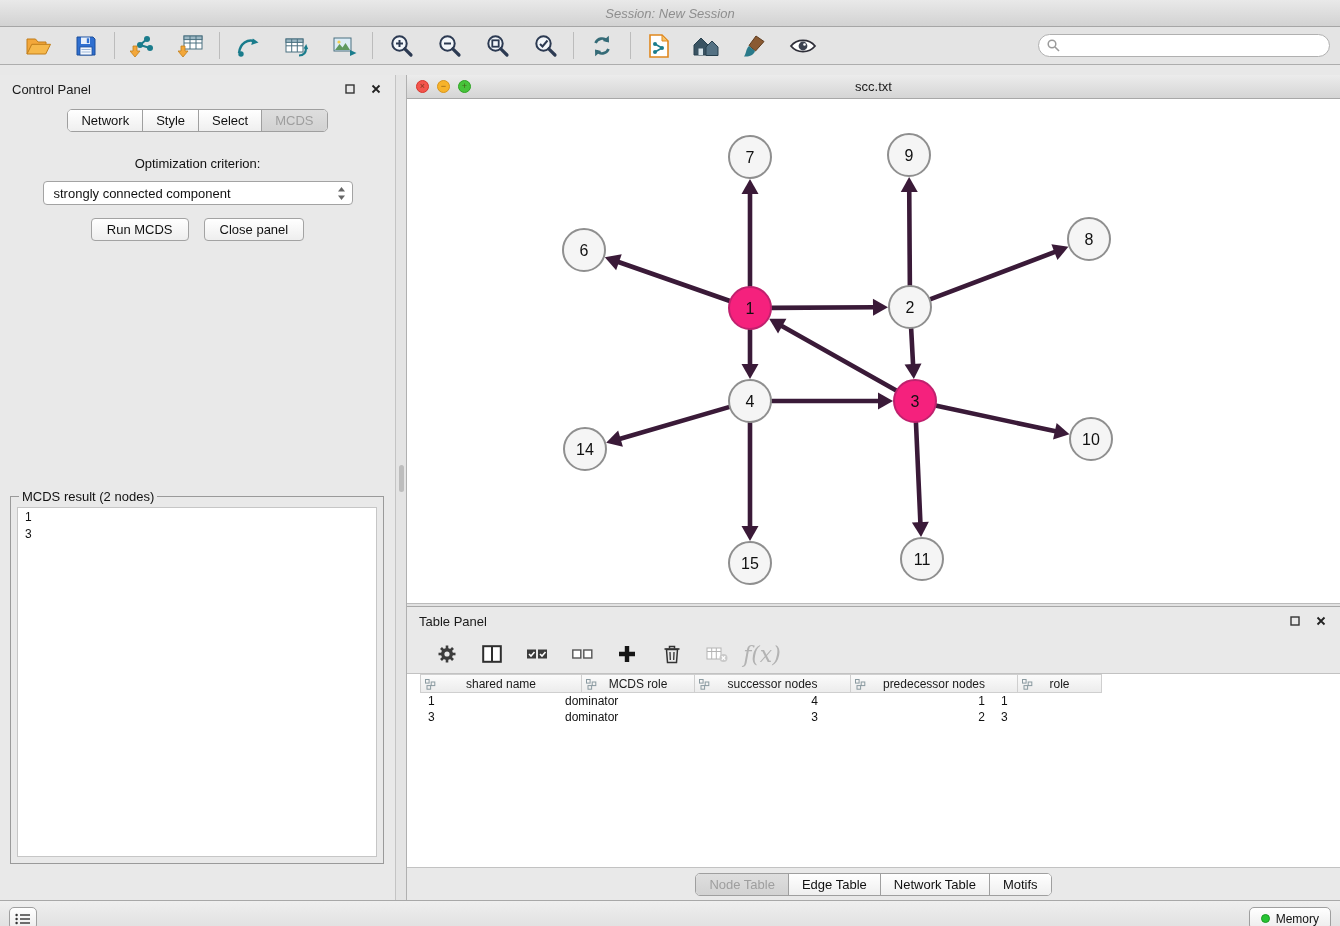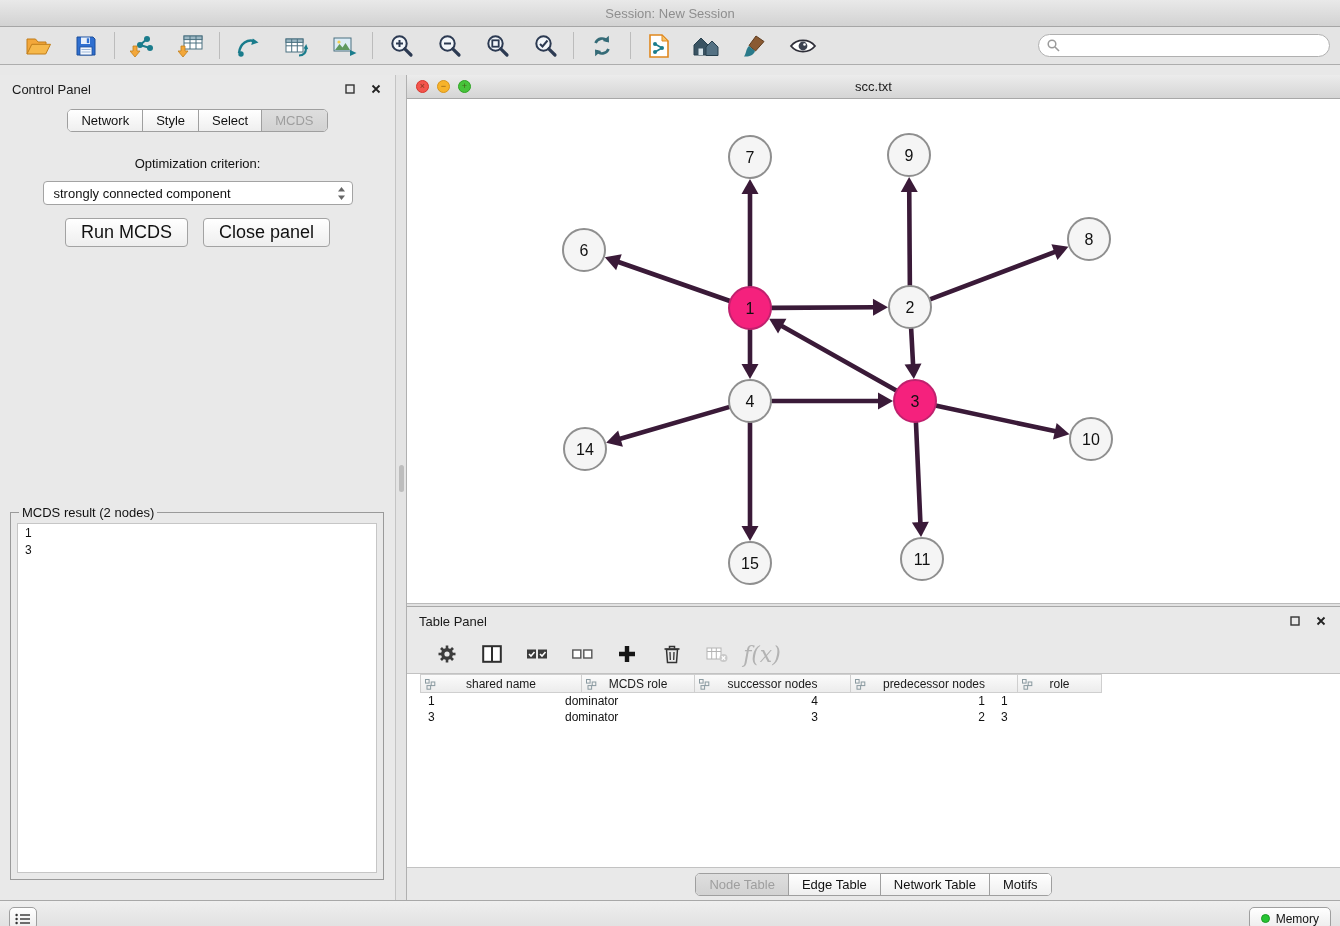--- a/index.html
+++ b/index.html
@@ -1,21 +1,21 @@
 <!DOCTYPE html>
 <html><head>
 <meta charset="utf-8">
 <style>
   *{margin:0;padding:0;box-sizing:border-box;}
   html,body{width:1340px;height:926px;overflow:hidden;}
   body{font-family:"Liberation Sans","DejaVu Sans",sans-serif;background:#e8e8e8;position:relative;font-size:13px;color:#111;}
 
   
   .titlebar{height:27px;background:linear-gradient(#e9e9e9,#d2d2d2);border-bottom:1px solid #a6a6a6;
-    display:flex;align-items:center;justify-content:center;color:#8e8e8e;font-size:13px;}
+    display:flex;align-items:center;justify-content:center;color:#8e8e8e;font-size:13px;font-style:italic;}
 
   
   .toolbar{height:38px;background:#e4e4e4;border-bottom:1px solid #adadad;display:flex;align-items:center;padding:0 10px;}
   .tb-group{display:flex;align-items:center;gap:18px;padding:0 13px;}
   .tb-sep{width:1px;height:27px;background:#bcbcbc;}
   .icon-btn{width:30px;height:30px;display:flex;align-items:center;justify-content:center;cursor:pointer;}
   .search-wrap{margin-left:auto;position:relative;width:292px;}
   .search-input{width:100%;height:23px;border:1px solid #b0b0b0;border-radius:12px;padding:0 10px 0 26px;font-size:12px;background:#fff;outline:none;}
   .search-icon{position:absolute;left:9px;top:5px;}
 
@@ -29,22 +29,22 @@
   .panel-icons .icon-btn{width:14px;height:14px;}
   .tabs-row{display:flex;justify-content:center;margin-top:6px;}
   .seg{display:inline-flex;border:1px solid #9f9f9f;border-radius:5px;overflow:hidden;background:#fff;}
   .seg-btn{padding:3px 13px;font-size:13px;background:linear-gradient(#ffffff,#efefef);border-right:1px solid #9f9f9f;color:#111;cursor:pointer;white-space:nowrap;}
   .seg-btn:last-child{border-right:none;}
   .seg-btn.active{background:linear-gradient(#dedede,#d2d2d2);color:#9e9e9e;}
   .opt-label{text-align:center;margin-top:24px;font-size:13px;}
   .select{width:310px;height:24px;margin:10px auto 0;background:#fff;border:1px solid #a3a3a3;border-radius:4px;
     display:flex;align-items:center;justify-content:space-between;padding:0 6px 0 10px;font-size:13px;cursor:pointer;}
   .btn-row{display:flex;justify-content:center;gap:15px;margin-top:13px;}
-  .mac-btn{padding:3px 15px;font-size:18px;background:linear-gradient(#ffffff,#eeeeee);border:1px solid #a3a3a3;border-radius:4px;cursor:pointer;font-family:inherit;color:#111;}
-  fieldset.result-box{position:absolute;top:430px;left:10px;width:374px;height:375px;border:1px solid #9a9a9a;padding:3px 6px 6px 6px;}
+  .mac-btn{padding:3px 15px;font-size:13px;background:linear-gradient(#ffffff,#eeeeee);border:1px solid #a3a3a3;border-radius:4px;cursor:pointer;font-family:inherit;color:#111;}
+  fieldset.result-box{position:absolute;top:414px;left:10px;width:374px;height:375px;border:1px solid #9a9a9a;padding:3px 6px 6px 6px;}
   fieldset.result-box legend{font-size:13px;padding:0 3px;margin-left:2px;color:#111;}
   .result-list{background:#fff;border:1px solid #c6c6c6;width:100%;height:100%;font-size:12px;line-height:17px;padding:1px 7px;overflow:hidden;}
 
   
   .splitter{width:12px;background:#e4e4e4;border-left:1px solid #c4c4c4;border-right:1px solid #b0b0b0;position:relative;}
   .splitter-handle{position:absolute;top:390px;left:3px;width:5px;height:27px;border-radius:3px;background:#bdbdbd;}
 
   
   .right-area{flex:1;display:flex;flex-direction:column;}
   .network-window{height:528px;display:flex;flex-direction:column;background:#fff;}

